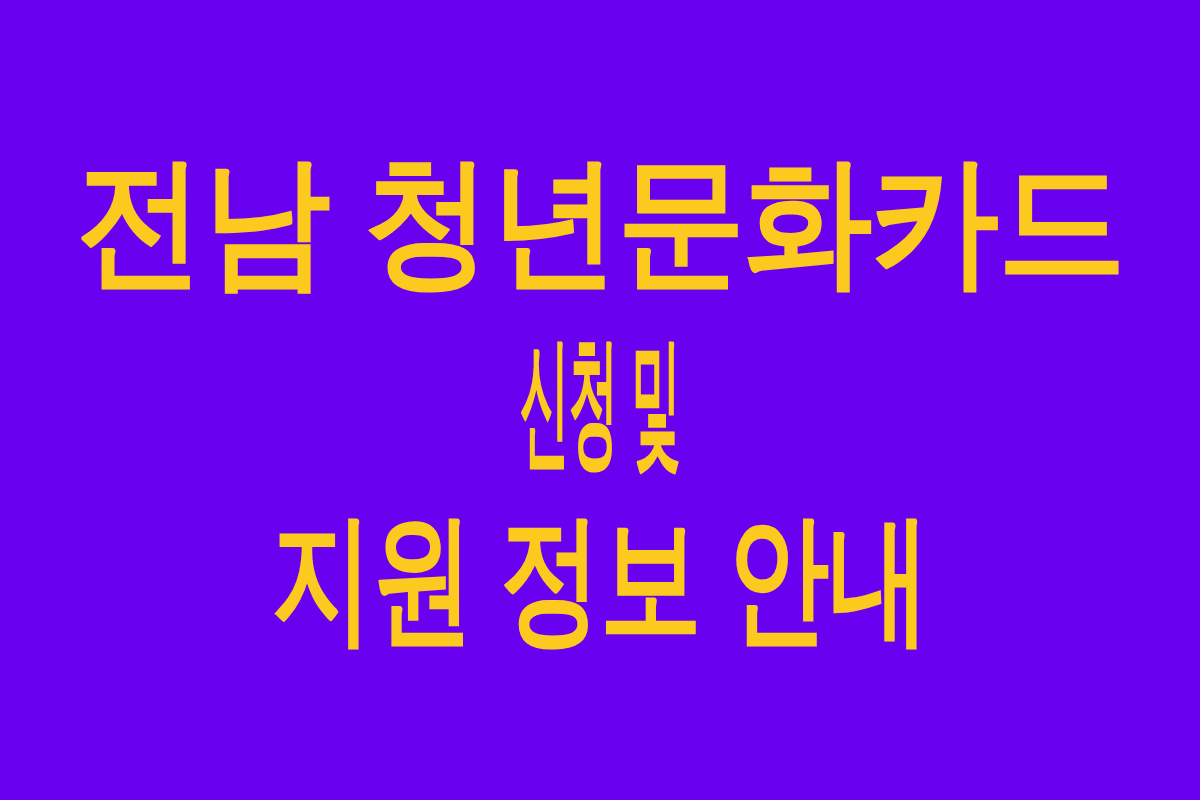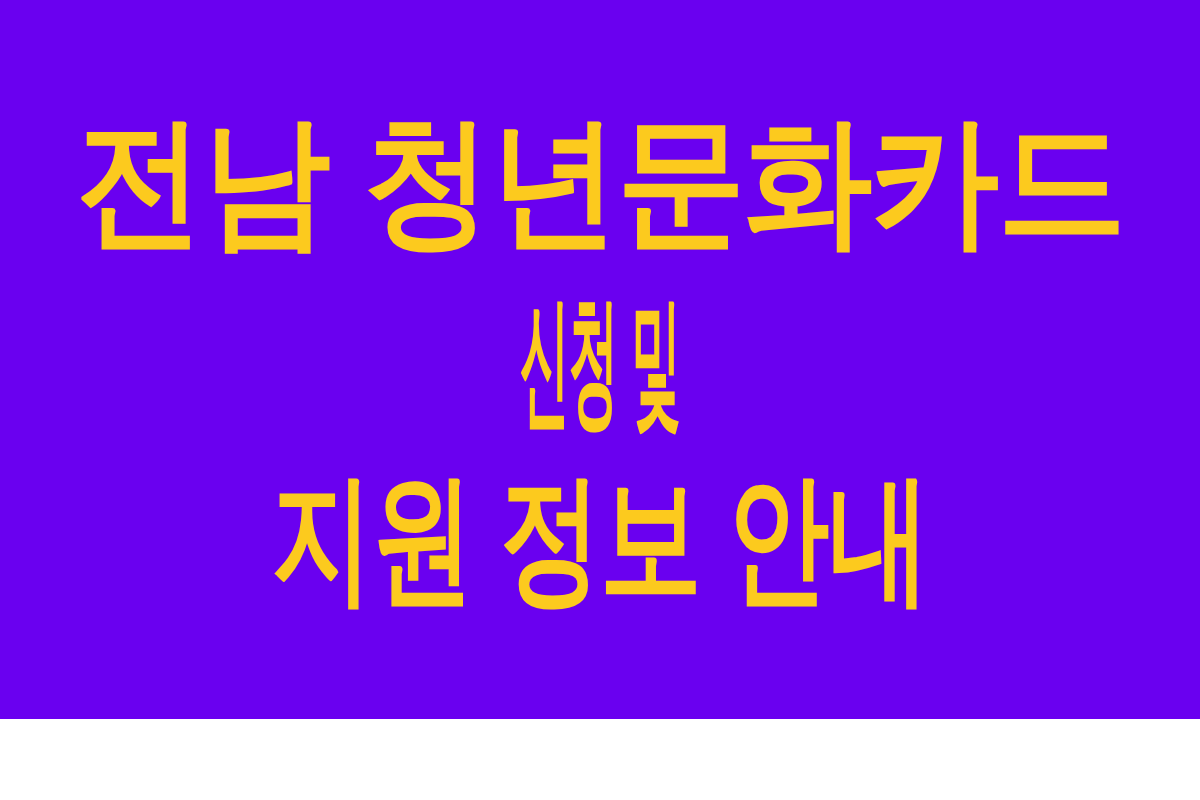--- a/index.html
+++ b/index.html
@@ -11,21 +11,21 @@
   body {
     width: 1200px;
     height: 800px;
     overflow: hidden;
     font-family: "Liberation Sans", "DejaVu Sans", sans-serif;
   }
 
   #banner {
     position: relative;
     width: 1200px;
-    height: 719px;
+    height: 800px;
     box-sizing: border-box;
     display: flex;
     flex-direction: column;
     align-items: flex-start;
     justify-content: center;
     background: #6A00F0;
     -webkit-font-smoothing: antialiased;
   }
 
   .headline-stack {

